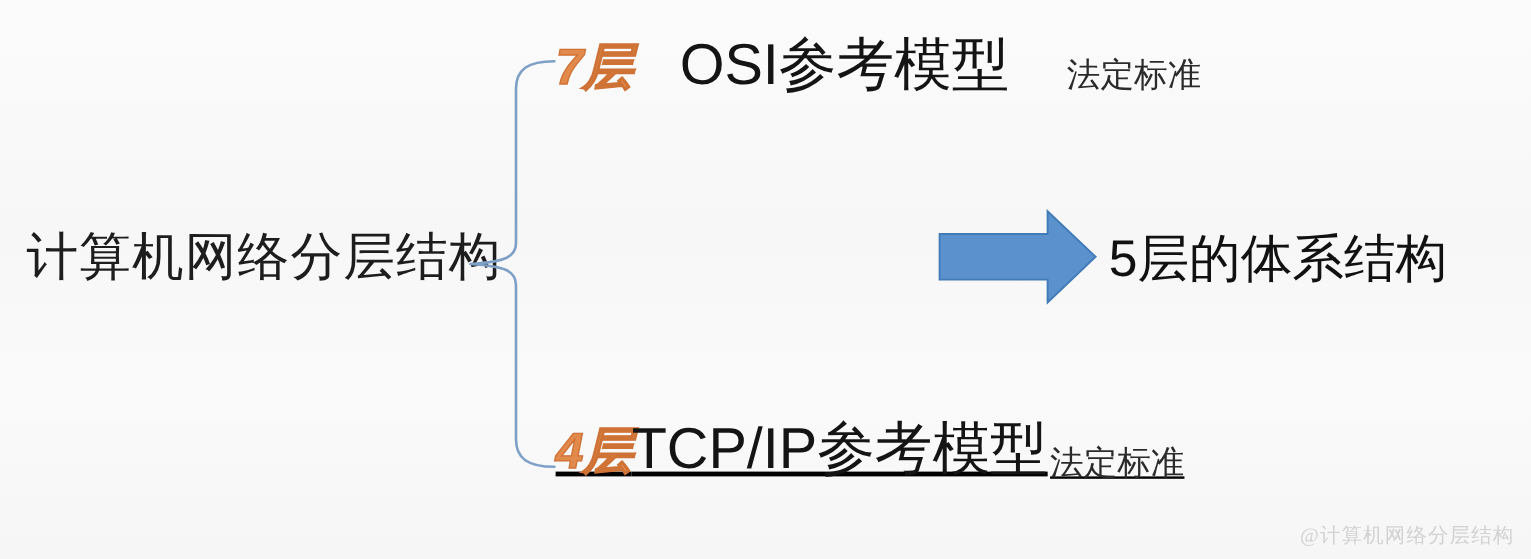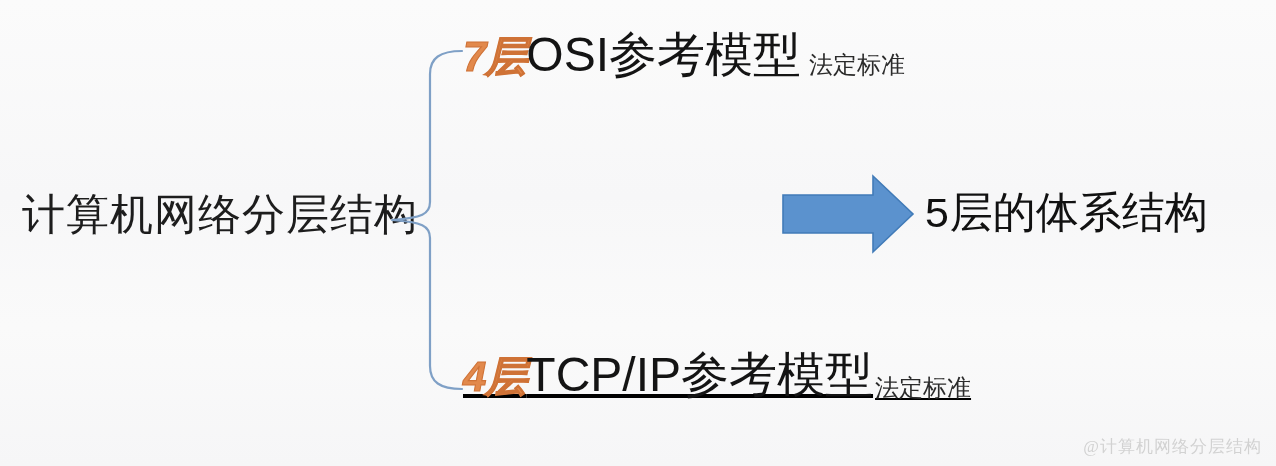--- a/index.html
+++ b/index.html
@@ -44,21 +44,21 @@
     height: 344px;
   }
 
   
   .branch {
     position: absolute;
     display: flex;
     align-items: baseline;
     white-space: nowrap;
   }
-  #branch-osi  { left: 463px; top: 32px; }
+  #branch-osi  { left: 463px; top: 32px; gap: 40px; }
   #branch-tcp  { left: 463px; top: 352px; text-decoration: underline; }
 
   .layer-count {
     font-family: "Liberation Sans", "DejaVu Sans", sans-serif;
     font-weight: bold;
     font-style: italic;
     font-size: 42px;
     line-height: 46px;
     color: #e2894c;
     -webkit-text-stroke: 1.1px #cf7236;
@@ -67,42 +67,42 @@
   .model-name {
     font-family: "Liberation Sans", "DejaVu Sans", sans-serif;
     font-size: 48px;
     line-height: 46px;
     color: #141414;
     letter-spacing: 0px;
   }
   .model-name.spaced { margin-left: 0; }
   .qualifier {
     font-family: "Liberation Serif", "DejaVu Serif", serif;
-    font-size: 24px;
+    font-size: 28px;
     line-height: 46px;
     color: #2b2b2b;
     margin-left: 8px;
     position: relative;
     top: 2px;
   }
   .qualifier.tight { margin-left: 2px; top: 5px; }
 
   
   #arrow {
     position: absolute;
     left: 780px;
     top: 172px;
     width: 136px;
     height: 84px;
   }
   #result-label {
     position: absolute;
     left: 924px;
     top: 188px;
-    font-family: Liberation Mono, monospace;
+    font-family: Liberation Sans, sans-serif;
     font-size: 43px;
     line-height: 56px;
     color: #111111;
     white-space: nowrap;
   }
 
   
   #watermark {
     position: absolute;
     right: 14px;

